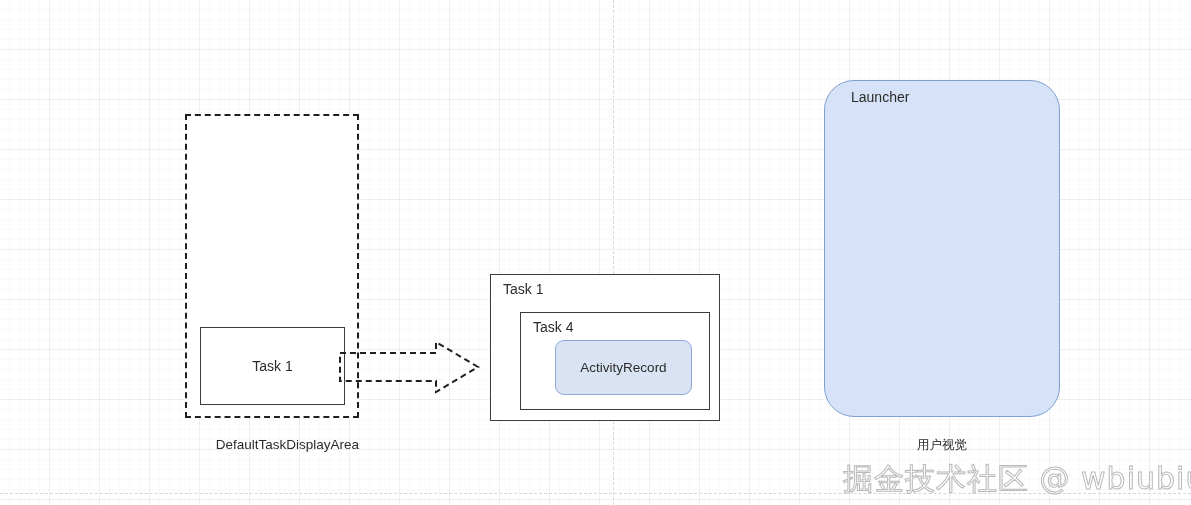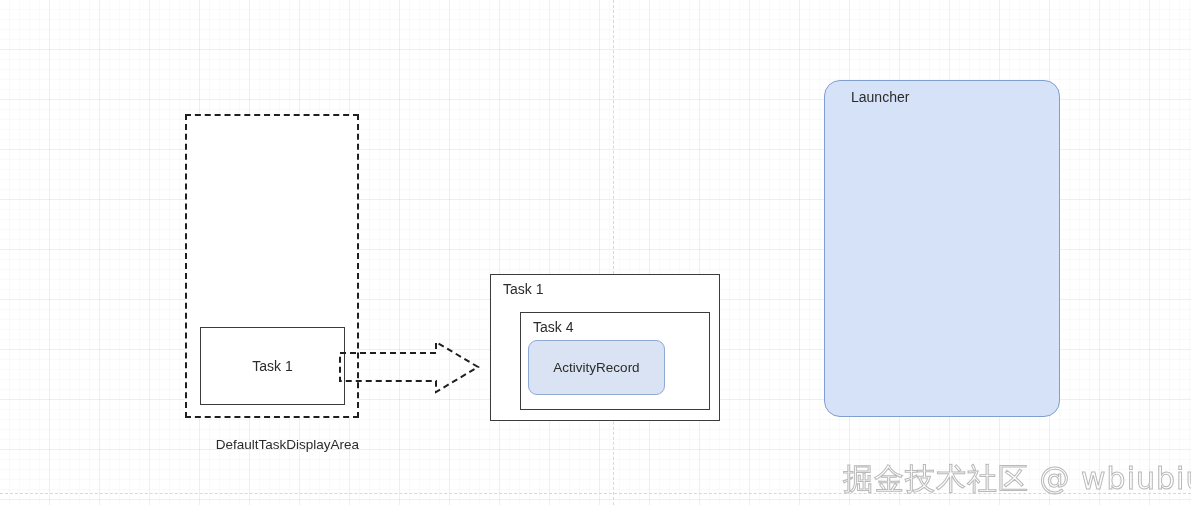--- a/index.html
+++ b/index.html
@@ -95,21 +95,21 @@
     left: 12px;
     top: 6px;
     font-size: 14px;
     color: #2b2b2b;
     white-space: nowrap;
   }
 
   
   .activity-record {
     position: absolute;
-    left: 528px;
+    left: 555px;
     top: 340px;
     width: 137px;
     height: 55px;
     background: #dae3f3;
     border: 1.3px solid #8ea9d6;
     border-radius: 9px;
     box-sizing: border-box;
     display: flex;
     align-items: center;
     justify-content: center;
@@ -117,21 +117,21 @@
     color: #2b2b2b;
   }
   .launcher {
     position: absolute;
     left: 824px;
     top: 80px;
     width: 236px;
     height: 337px;
     background: #d6e2f7;
     border: 1.4px solid #7f9fd0;
-    border-radius: 16px;
+    border-radius: 30px;
     box-sizing: border-box;
   }
   .launcher-title {
     position: absolute;
     left: 26px;
     top: 8px;
     font-size: 14px;
     color: #2b2b2b;
     white-space: nowrap;
   }
@@ -199,16 +199,17 @@
   </div>
 
   <div class="activity-record">
     <span>ActivityRecord</span>
   </div>
 
   <div class="launcher">
     <span class="launcher-title">Launcher</span>
   </div>
 
+  <div class="launcher-caption">用户视觉</div>
 
   <div class="watermark">掘金技术社区 @ wbiubiubiu</div>
 
 </div>
 
 </body></html>

